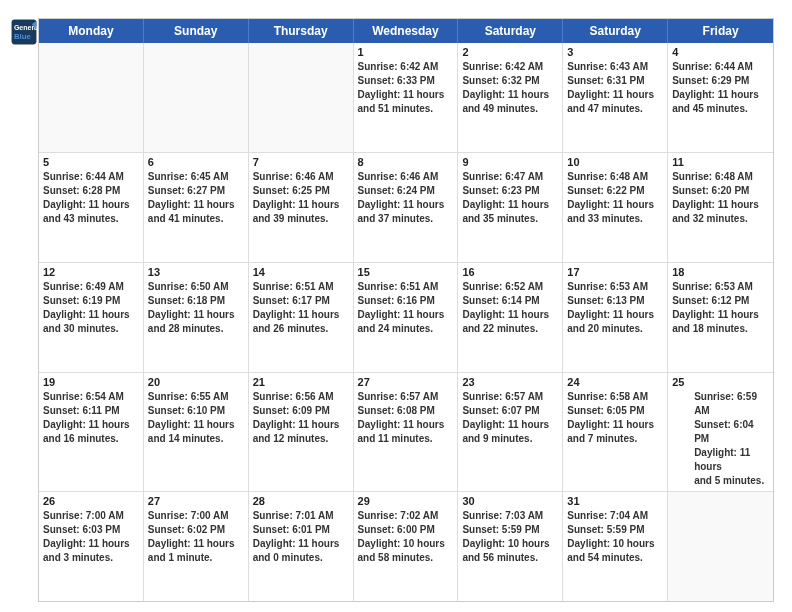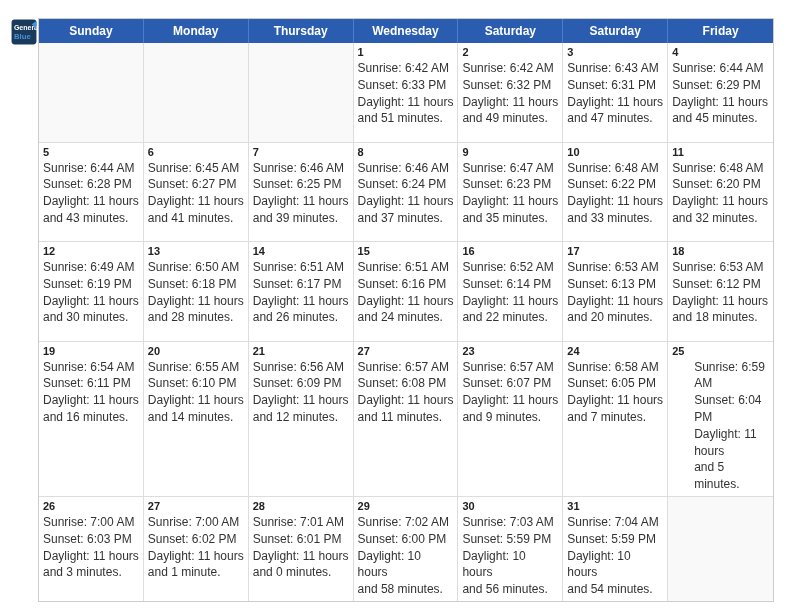--- a/index.html
+++ b/index.html
@@ -87,23 +87,24 @@
     }
     .day-cell:last-child { border-right: none; }
     .day-cell.empty { background: #f9f9f9; }
     .day-number {
       font-size: 11px;
       font-weight: bold;
       color: #222;
       margin-bottom: 2px;
     }
     .day-info {
-      font-size: 12px;
+      font-size: 10px;
       line-height: 1.4;
       color: #333;
+      font-weight: bold;
     }
   </style>
 </head>
 <body>
 
 <div class="page">
   <div class="header">
     <div class="logo">
       <svg class="logo-icon" viewBox="0 0 36 36">
         <rect x="2" y="2" width="32" height="32" rx="4" fill="#1a3a5c"></rect>
@@ -113,22 +114,22 @@
       </svg>
     </div>
     <div class="title-block">
       <div class="month-title"></div>
       <div class="location"></div>
     </div>
   </div>
 
   <div class="calendar">
     <div class="day-headers">
-    <div class="day-header">Sunday</div>
-        <div class="day-header">Monday</div>
+    <div class="day-header">Monday</div>
+        <div class="day-header">Sunday</div>
         <div class="day-header">Thursday</div>
         <div class="day-header">Wednesday</div>
         <div class="day-header">Saturday</div>
         <div class="day-header">Saturday</div>
         <div class="day-header">Friday</div>
       </div>
     <div class="calendar-body">
     <div class="week-row">
           <div class="day-cell empty"></div>
           <div class="day-cell empty"></div>

